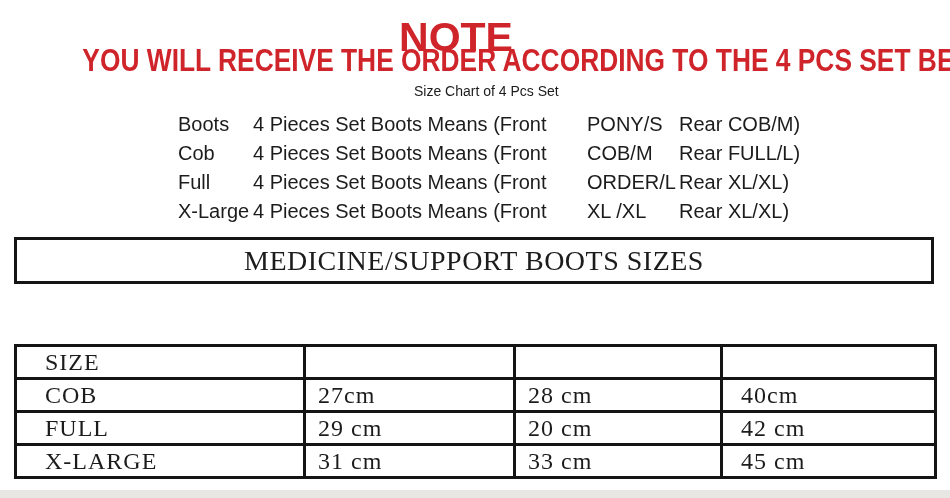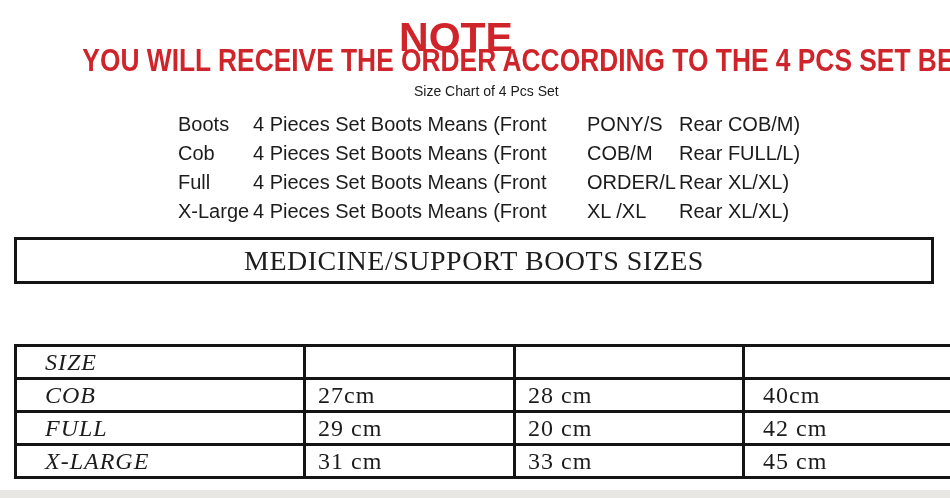--- a/index.html
+++ b/index.html
@@ -60,23 +60,23 @@
     border-collapse:collapse;table-layout:fixed;
     width:920px;
     font-family:"Liberation Serif",serif;font-size:24px;
   }
   .sizes-table td{
     border:3px solid var(--border);
     height:33px;padding:0 0 0 12px;
     letter-spacing:1px;vertical-align:middle;
     white-space:nowrap;overflow:hidden;
   }
-  .sizes-table td.c1{width:289px;padding-left:28px;font-style:italic;}
+  .sizes-table td.c1{width:289px;padding-left:28px;}
   .sizes-table td.c2{width:210px;}
-  .sizes-table td.c3{width:229px;}
+  .sizes-table td.c3{width:207px;}
   .sizes-table td.c4{width:214px;padding-left:18px;}
 
   
   .bottom-strip{
     position:absolute;top:490px;left:0;width:950px;height:8px;
     background:#e9e7e3;
   }
 </style>
 </head>
 <body>

